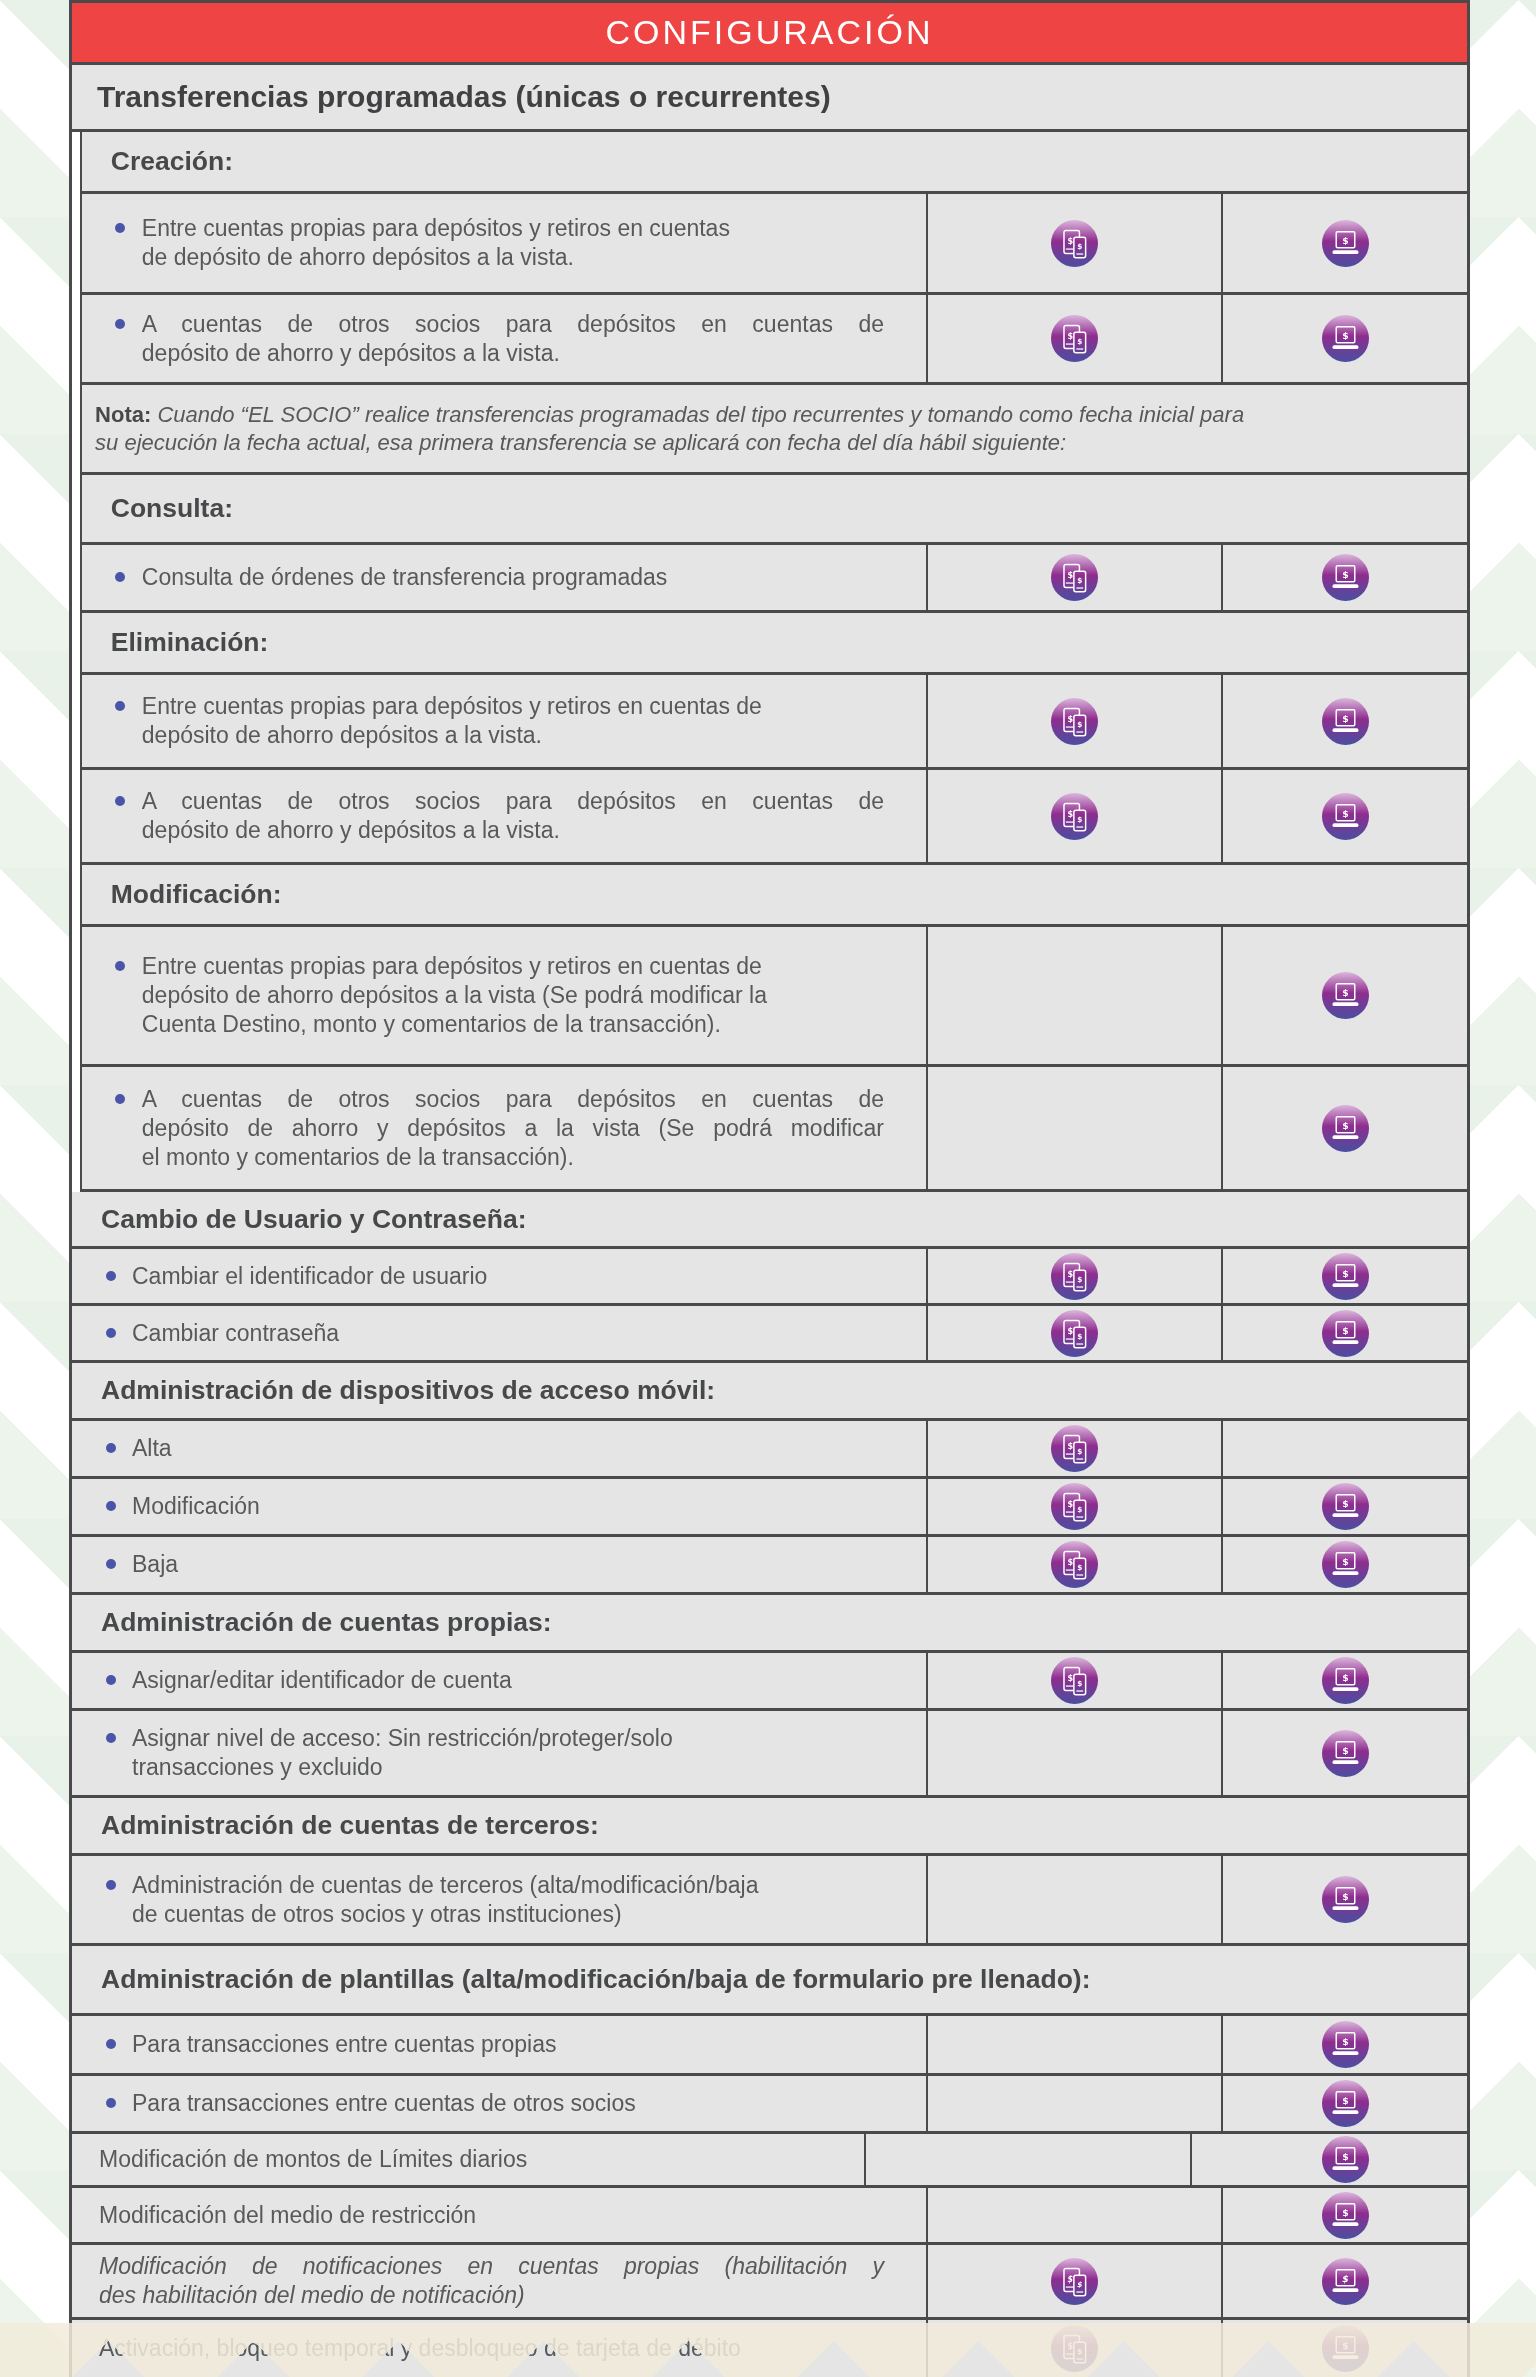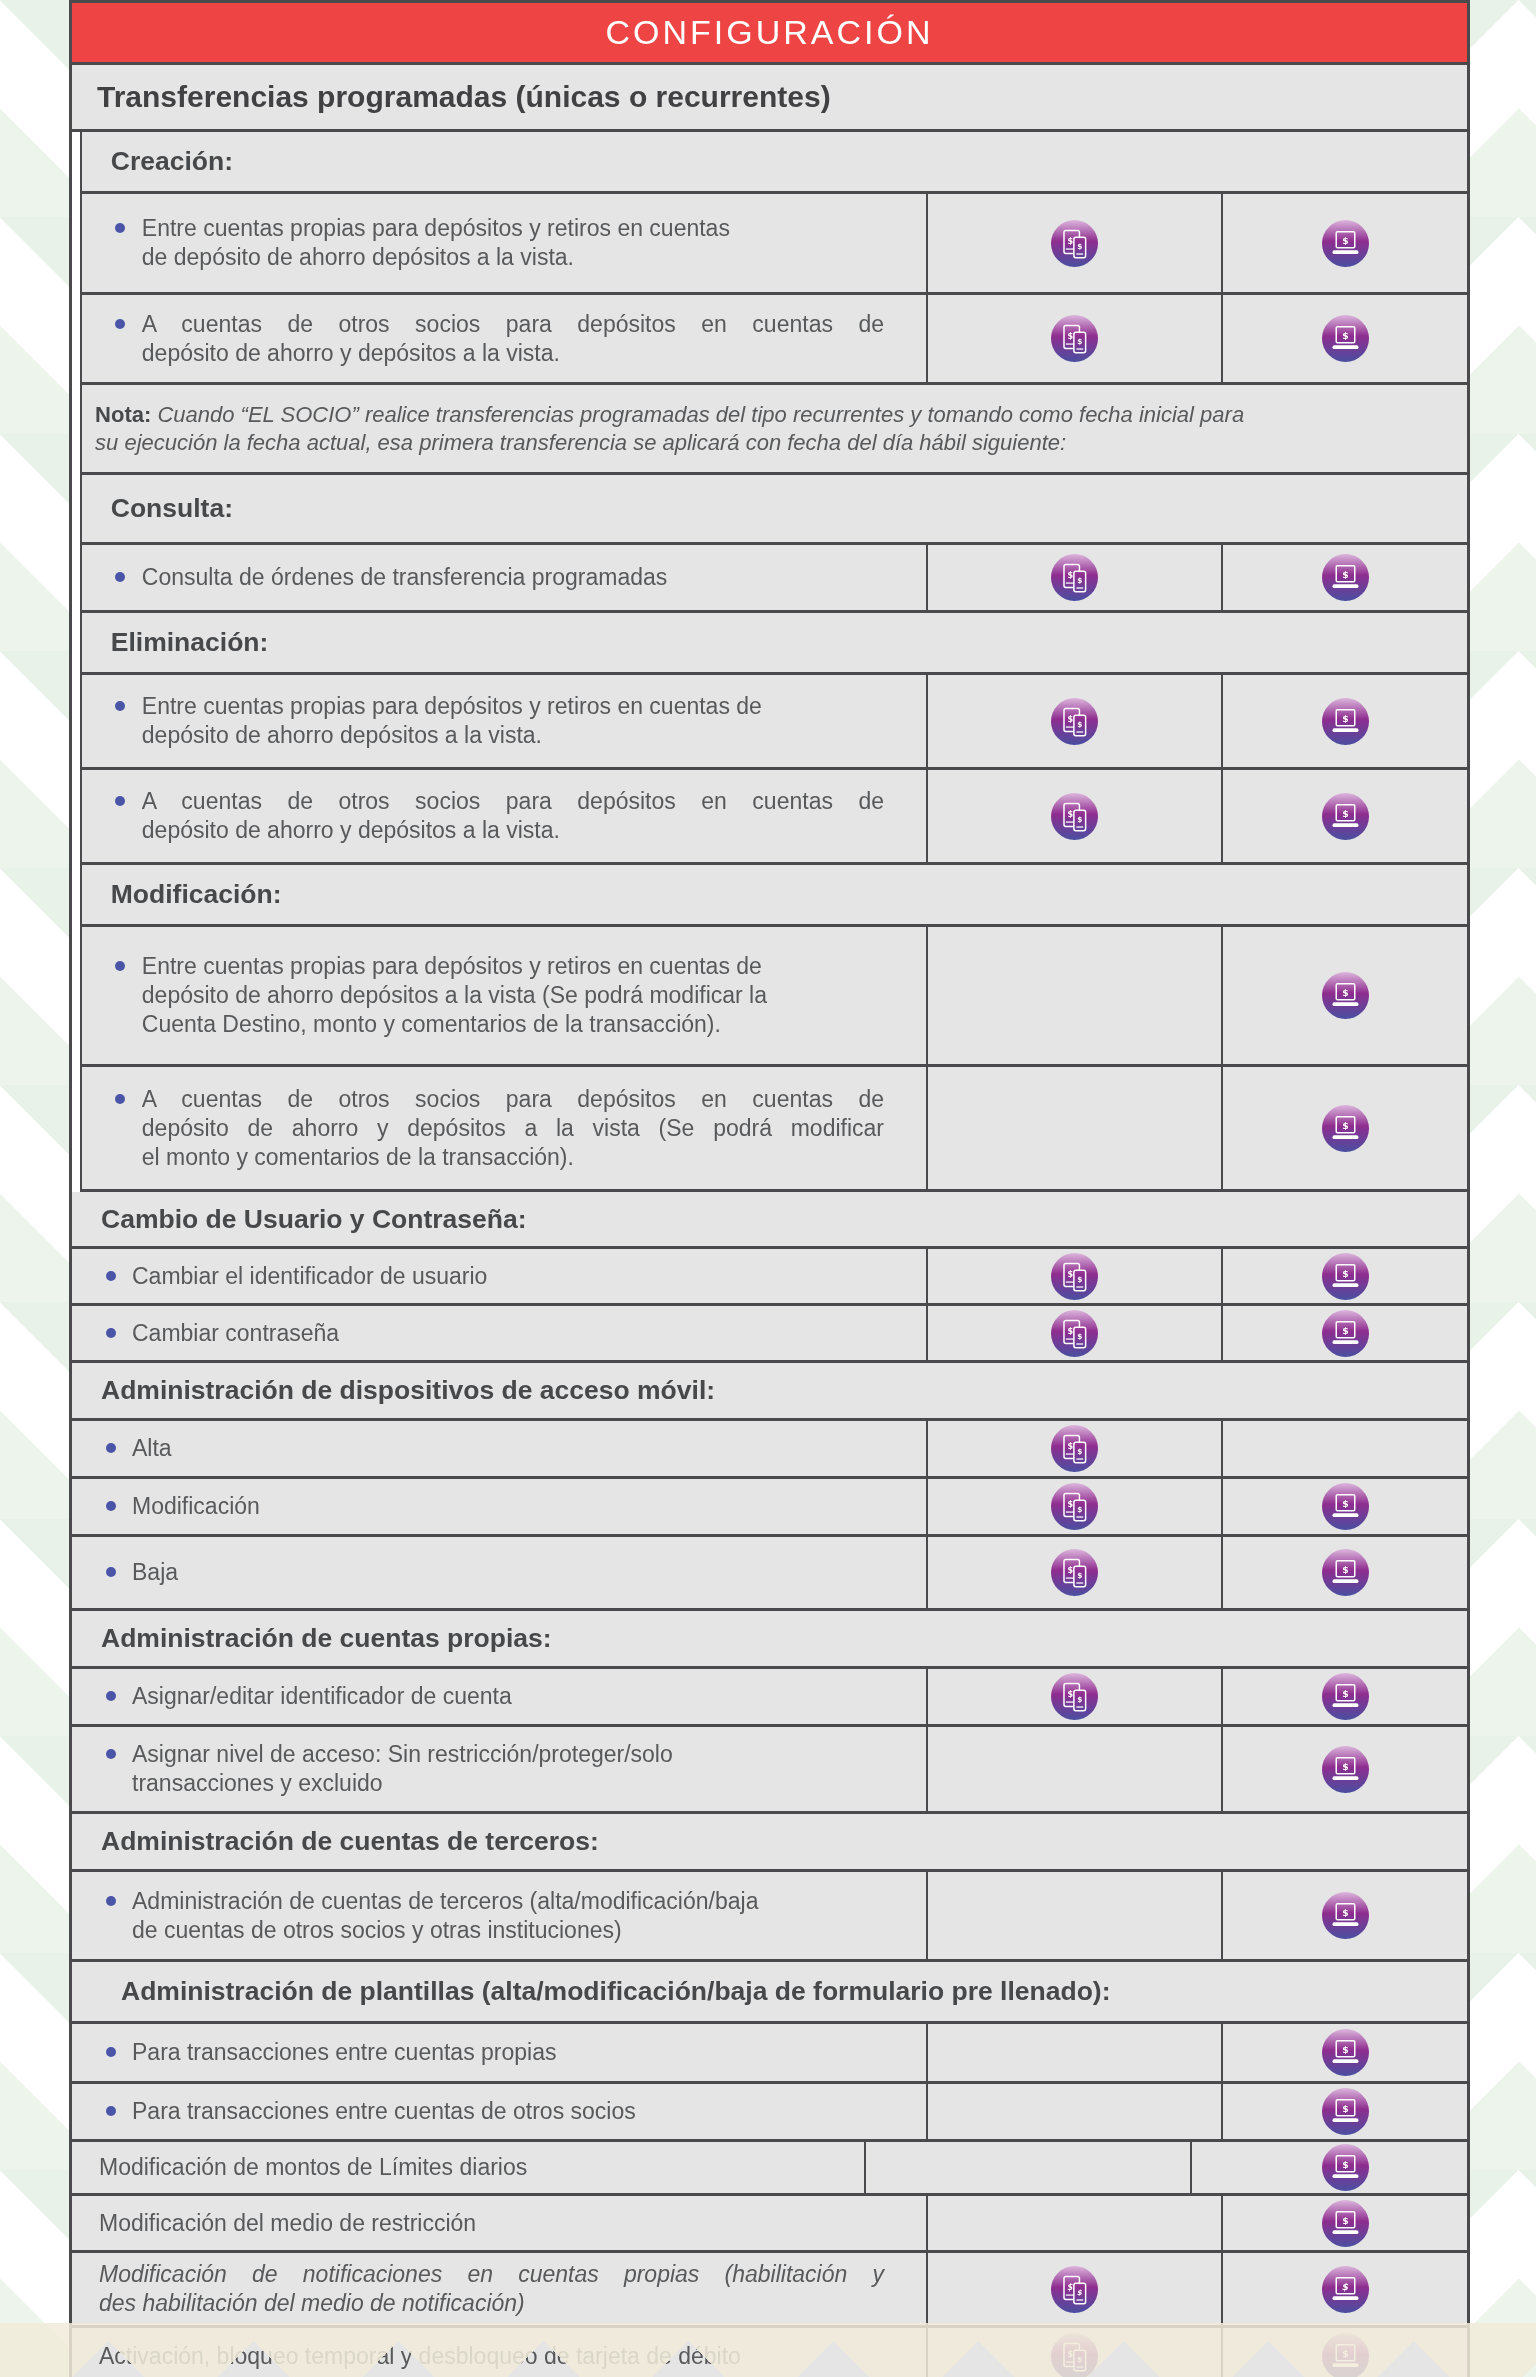--- a/index.html
+++ b/index.html
@@ -534,21 +534,21 @@
         <stop offset="1" stop-color="#4a4fa0"></stop>
       </linearGradient>
     </defs>
     <circle cx="38" cy="38" r="38" fill="url(#iconGradD)"></circle>
     <rect x="23" y="19" width="30" height="26" rx="2" fill="none" stroke="#ffffff" stroke-width="2.4"></rect>
     <text x="38" y="38" text-anchor="middle" fill="#ffffff" font-family="DejaVu Sans, sans-serif" font-size="15" font-weight="bold">$</text>
     <rect x="17" y="49" width="42" height="6" rx="3" fill="#ffffff"></rect>
   </svg>
         </div>
       </div>
-      <div class="row bullet-row" style="height: 74px;">
+      <div class="row bullet-row" style="height: 58px;">
         <div class="cell text-cell">
           <div class="lines">
             <div class="dot"></div>
             <div class="line">Baja</div>
           </div>
         </div>
         <div class="cell icon-cell mid">
           <svg class="availability-icon" width="47" height="47" viewBox="0 0 76 76">
     <defs>
       <linearGradient id="iconGradM" x1="0" y1="0" x2="0" y2="76" gradientUnits="userSpaceOnUse">
@@ -676,21 +676,21 @@
         <stop offset="1" stop-color="#4a4fa0"></stop>
       </linearGradient>
     </defs>
     <circle cx="38" cy="38" r="38" fill="url(#iconGradD)"></circle>
     <rect x="23" y="19" width="30" height="26" rx="2" fill="none" stroke="#ffffff" stroke-width="2.4"></rect>
     <text x="38" y="38" text-anchor="middle" fill="#ffffff" font-family="DejaVu Sans, sans-serif" font-size="15" font-weight="bold">$</text>
     <rect x="17" y="49" width="42" height="6" rx="3" fill="#ffffff"></rect>
   </svg>
         </div>
       </div>
-      <div class="row section-row" style="height: 62px; padding-left: 20px;">
+      <div class="row section-row" style="height: 70px;">
         <div class="cell full">
           <span class="section-title">Administración de plantillas (alta/modificación/baja de formulario pre llenado):</span>
         </div>
       </div>
       <div class="row bullet-row" style="height: 60px;">
         <div class="cell text-cell">
           <div class="lines">
             <div class="dot"></div>
             <div class="line">Para transacciones entre cuentas propias</div>
           </div>

